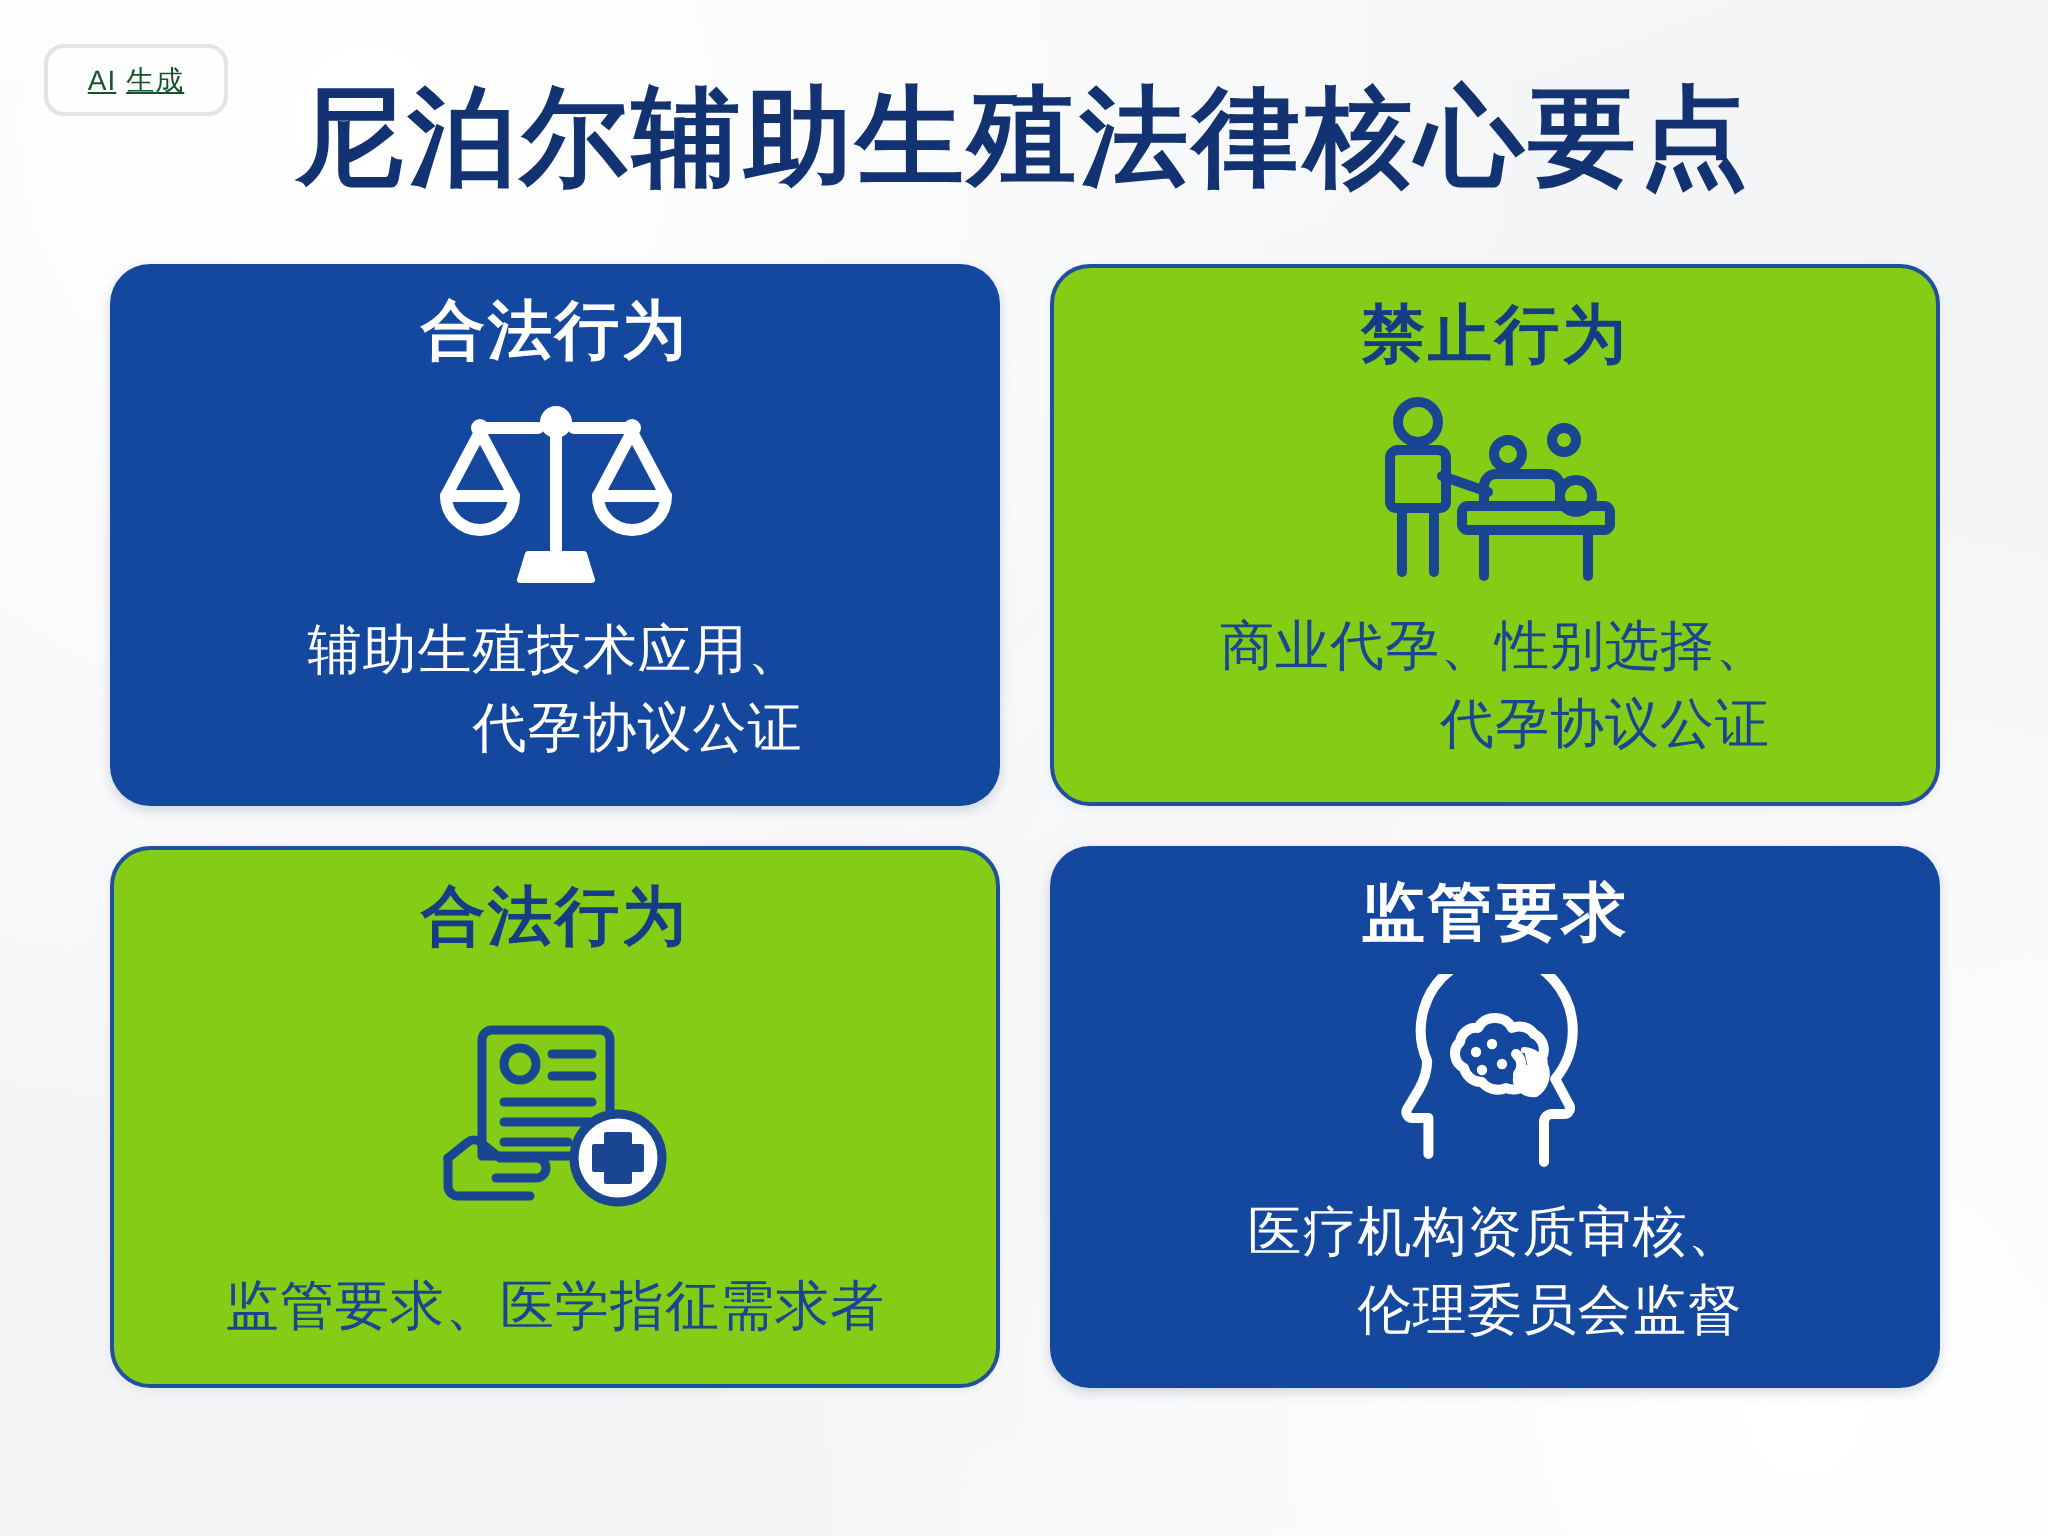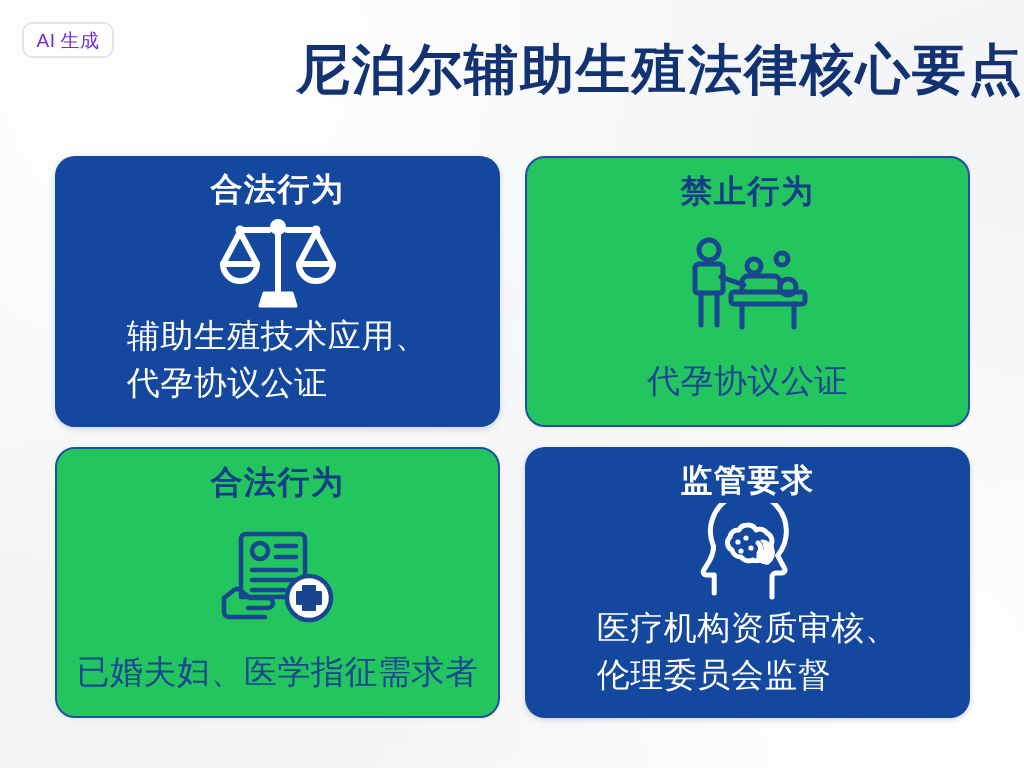--- a/index.html
+++ b/index.html
@@ -31,46 +31,47 @@
     position:absolute;
     left:22px; top:22px;
     width:92px; height:36px;
     border:2px solid #e2e4e7;
     border-radius:10px;
     display:flex; align-items:center; justify-content:center;
     gap:5px;
     z-index:5;
   }
   .ai-badge span {
-    color:#6d28d9;
-    font-size:19px;
+    color:#14532d;
+    font-size:14px;
     font-weight:400;
     letter-spacing:.5px;
     line-height:1;
     white-space:nowrap;
+    text-decoration:underline;
   }
 
   
   .page-title {
     position:absolute;
     left:0; right:0; top:40px;
-    text-align:right;
+    text-align:center;
     color:#123272;
     font-size:54px;
     font-weight:bold;
     letter-spacing:2px;
     line-height:1.1;
     white-space:nowrap;
     z-index:3;
   }
 
   
   .grid {
     position:absolute;
-    left:55px; top:156px;
+    left:55px; top:132px;
     width:915px; height:562px;
     display:grid;
     grid-template-columns:445px 445px;
     grid-template-rows:271px 271px;
     column-gap:25px;
     row-gap:20px;
     z-index:2;
   }
 
   .card {
@@ -79,21 +80,21 @@
     flex-direction:column;
     align-items:center;
     padding:14px 18px 16px;
     position:relative;
   }
   .card.filled {
     background:#14489e;
     box-shadow:0 2px 6px rgba(15,45,100,.18);
   }
   .card.outlined {
-    background:#22c55e;
+    background:#84cc16;
     border:2px solid #1f4f9e;
     box-shadow:0 1px 4px rgba(15,45,100,.07);
   }
 
   .card-title {
     font-size:32px;
     font-weight:bold;
     letter-spacing:1.5px;
     line-height:1.2;
     white-space:nowrap;
@@ -105,24 +106,24 @@
     flex:1;
     display:flex;
     align-items:center;
     justify-content:center;
     width:100%;
     padding:4px 0 2px;
   }
   .card-icon svg { display:block; }
 
   .card-desc {
-    font-size:33px;
+    font-size:27px;
     font-weight:400;
     line-height:1.42;
-    text-align:left;
+    text-align:right;
     letter-spacing:.5px;
     padding-bottom:4px;
   }
   .card.filled   .card-desc { color:#ffffff; }
   .card.outlined .card-desc { color:#1a4591; }
 
   .desc-line { display:block; white-space:nowrap; }
 </style>
 </head>
 <body>
@@ -178,20 +179,21 @@
         <line x1="56" y1="67" x2="56" y2="90"></line>
         <line x1="108" y1="67" x2="108" y2="90"></line>
 
         <path d="M56 55 v-10 a6 6 0 0 1 6 -6 h26 a6 6 0 0 1 6 6 v10"></path>
         <circle cx="68" cy="29" r="7"></circle>
         <circle cx="102" cy="50" r="8"></circle>
         <circle cx="96" cy="22" r="6"></circle>
       </svg>
     </div>
     <div class="card-desc">
+      <span class="desc-line">商业代孕、性别选择、</span>
       <span class="desc-line">代孕协议公证</span>
     </div>
   </div>
 
   <div class="card outlined">
     <div class="card-title">合法行为</div>
     <div class="card-icon">
       <svg width="120" height="100" viewBox="0 0 120 100" fill="none" stroke="#1a4591" stroke-width="4.5" stroke-linecap="round" stroke-linejoin="round">
 
         <path d="M28 8 h54 a5 5 0 0 1 5 5 v58 h-64 v-58 a5 5 0 0 1 5 -5 z"></path>
@@ -203,21 +205,21 @@
         <line x1="34" y1="64" x2="66" y2="64"></line>
 
         <path d="M6 72 l10 -8 a5 5 0 0 1 6 0 l10 8 h18 a5 5 0 0 1 0 10 h-20"></path>
         <path d="M6 72 v14 a5 5 0 0 0 5 5 h36"></path>
 
         <circle cx="91" cy="72" r="22" fill="#fdfdfe"></circle>
         <path d="M85 60 h12 v6 h6 v12 h-6 v6 h-12 v-6 h-6 v-12 h6 z" fill="#1a4591" stroke="#1a4591" stroke-width="2"></path>
       </svg>
     </div>
     <div class="card-desc">
-      <span class="desc-line">已婚夫妇、医学指征需求者</span>
+      <span class="desc-line">监管要求、医学指征需求者</span>
     </div>
   </div>
 
   <div class="card filled">
     <div class="card-title">监管要求</div>
     <div class="card-icon">
       <svg width="104" height="100" viewBox="0 0 104 100" fill="none" stroke="#ffffff" stroke-width="5" stroke-linecap="round" stroke-linejoin="round">
 
         <path d="M76 94 v-20 a4 4 0 0 1 4 -4 h6 a3 3 0 0 0 2.6 -4.5 l-7 -13 a38 38 0 1 0 -64 -9
                  a30 30 0 0 1 -4 14 l-6 10 a3 3 0 0 0 2.6 4.5 h8 v18"></path>

